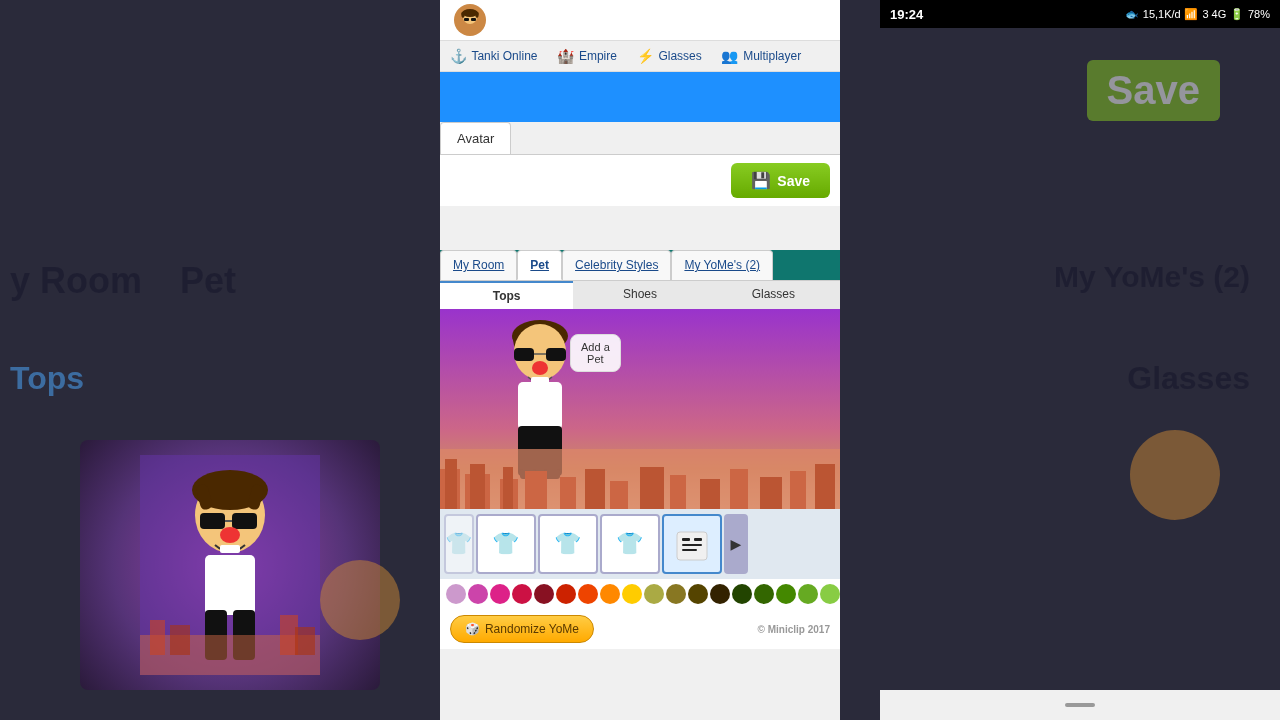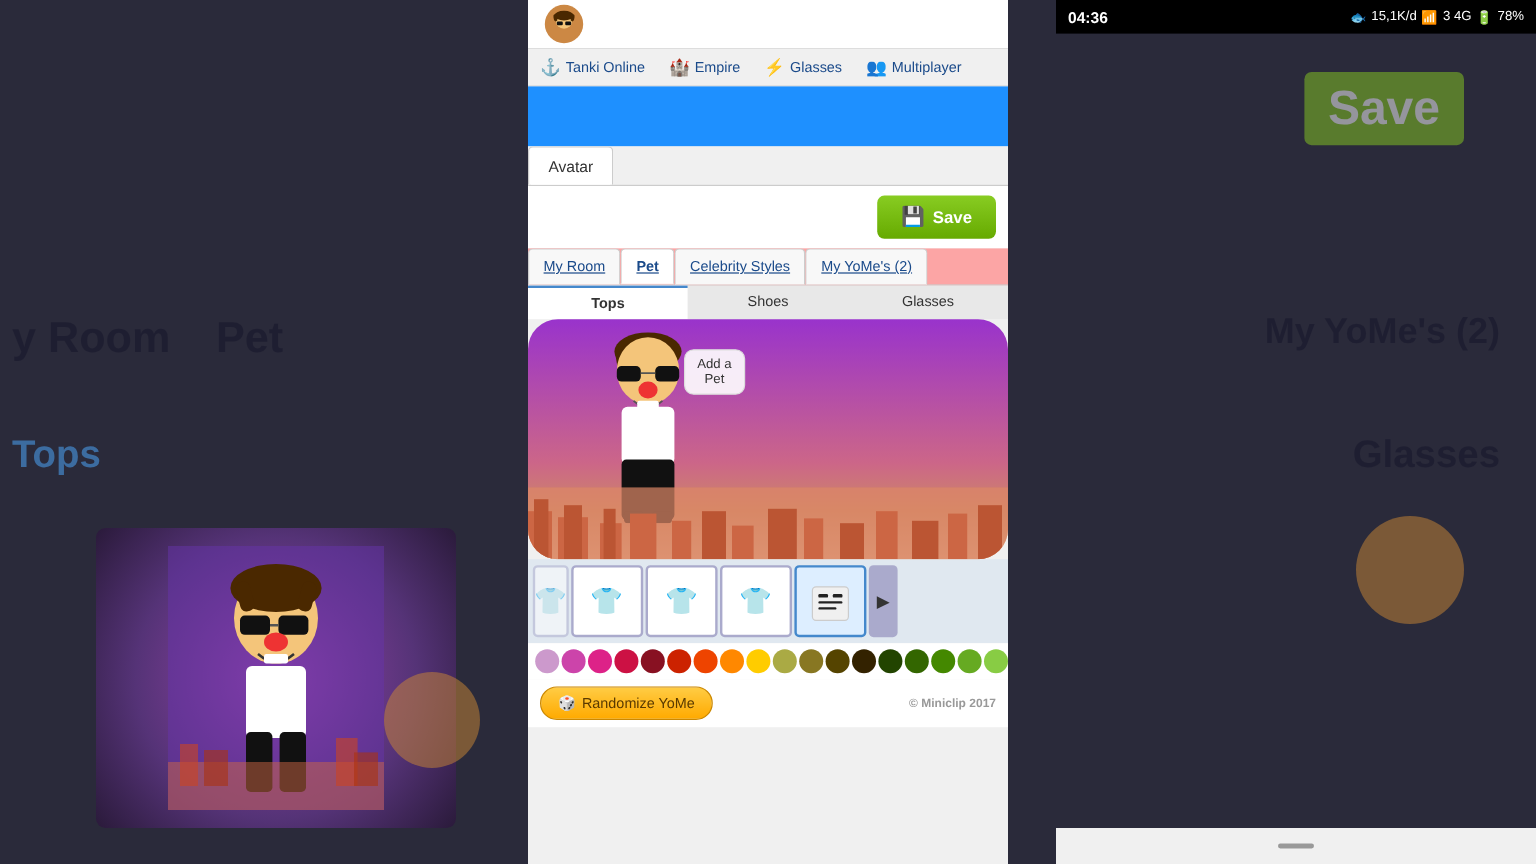--- a/index.html
+++ b/index.html
@@ -256,22 +256,23 @@
       cursor: pointer;
       display: flex;
       align-items: center;
       gap: 6px;
     }
     .save-icon { font-size: 16px; }
 
     
     .category-tabs {
       display: flex;
-      background: #fca5a5;
+      background: #0f766e;
       border-bottom: 1px solid #ccc;
+      margin-top: 44px;
     }
     .cat-tab {
       padding: 7px 12px;
       font-size: 12px;
       color: #1a4a8a;
       cursor: pointer;
       border: 1px solid #ccc;
       border-bottom: none;
       border-radius: 4px 4px 0 0;
       background: #f8f8f8;
@@ -301,21 +302,20 @@
       border-top: 2px solid #4488cc;
       font-weight: bold;
     }
 
     
     .avatar-main {
       position: relative;
       height: 200px;
       background: linear-gradient(to bottom, #9933cc 0%, #cc6688 60%, #cc8866 80%, #ddaa88 100%);
       overflow: hidden;
-      border-radius: 25px;
     }
 
     
     .city-silhouette {
       position: absolute;
       bottom: 0;
       left: 0; right: 0;
       height: 60px;
     }
 
@@ -507,21 +507,21 @@
     <span style="font-size:40px;font-weight:bold;color:#fff;">Save</span>
   </div>
   <span class="bg-title-yome" style="position:absolute;right:30px;top:260px;font-size:30px;font-weight:bold;color:#1a1a2e;opacity:0.7;">My YoMe's (2)</span>
   <span class="bg-glasses" style="position:absolute;right:30px;top:360px;font-size:32px;font-weight:bold;color:#1a1a2e;opacity:0.7;">Glasses</span>
   <div style="position:absolute;top:430px;right:60px;width:90px;height:90px;border-radius:50%;background:#cc8833;opacity:0.5;"></div>
 </div>
 
 <div style="position:absolute;top:0;left:440px;width:400px;height:720px;background:#f0f0f0;display:flex;flex-direction:column;z-index:5;">
 
   <div class="status-bar">
-    <span class="status-time">04:36</span>
+    <span class="status-time">19:24</span>
     <div class="status-icons">
       <span>🐟</span>
       <span>15,1K/d</span>
       <span>📶</span>
       <span>3 4G</span>
       <span>🔋</span>
       <span>78%</span>
     </div>
   </div>
 

